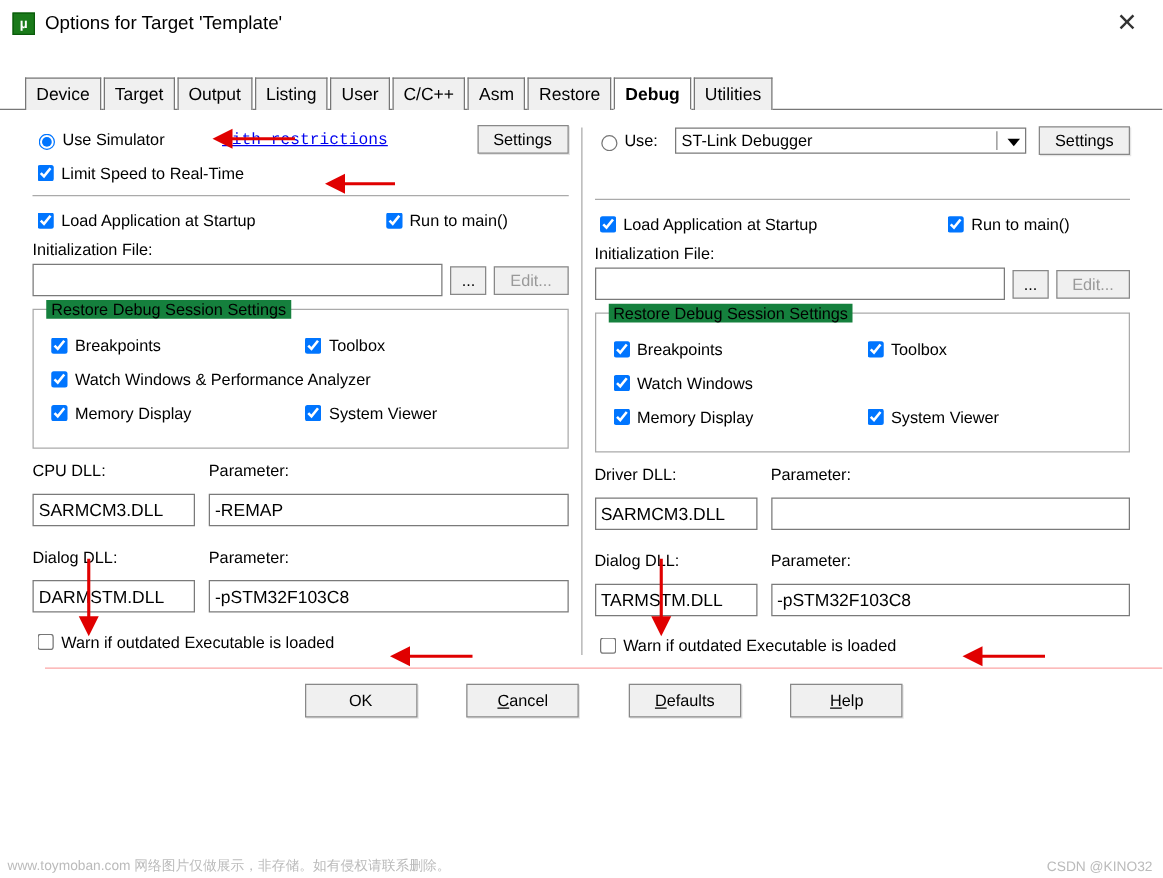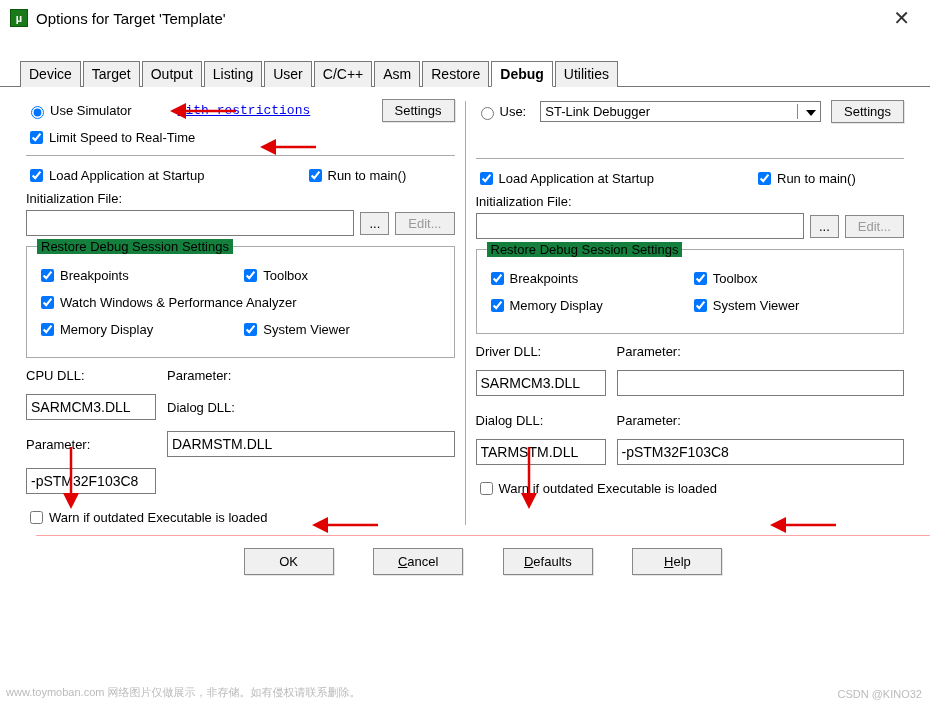--- a/index.html
+++ b/index.html
@@ -132,20 +132,21 @@
                 <span>System Viewer</span>
               </div>
           </div>
         </div>
       </div>
 
       <div class="dll-grid">
         <div class="dll-label">CPU DLL:</div>
         <div class="dll-label">Parameter:</div>
         <input class="dll-input" value="SARMCM3.DLL" style="">
+        <input class="dll-input" value="-REMAP" style="">
         <div class="dll-label" style="margin-top:6px">Dialog DLL:</div>
         <div class="dll-label" style="margin-top:6px">Parameter:</div>
         <input class="dll-input" value="DARMSTM.DLL" style="">
         <input class="dll-input" value="-pSTM32F103C8" style="">
       </div>
 
       <div class="row" style="margin-top:14px">
         <input type="checkbox" class="checkbox" style="">
         <span>Warn if outdated Executable is loaded</span>
       </div>
@@ -189,20 +190,27 @@
         <div class="fieldset-body">
           <div class="cb-row">
             <div class="cb-col">
                 <input type="checkbox" class="checkbox" checked="" style="">
                 <span>Breakpoints</span>
               </div>
             <div class="cb-col">
                 <input type="checkbox" class="checkbox" checked="" style="">
                 <span>Toolbox</span>
               </div>
+          </div>
+          <div class="cb-row">
+            <div class="cb-col">
+                <input type="checkbox" class="checkbox" checked="" style="">
+                <span>Watch Windows</span>
+              </div>
+            <div class="cb-col"></div>
           </div>
           <div class="cb-row">
             <div class="cb-col">
                 <input type="checkbox" class="checkbox" checked="" style="">
                 <span>Memory Display</span>
               </div>
             <div class="cb-col">
                 <input type="checkbox" class="checkbox" checked="" style="">
                 <span>System Viewer</span>
               </div>

